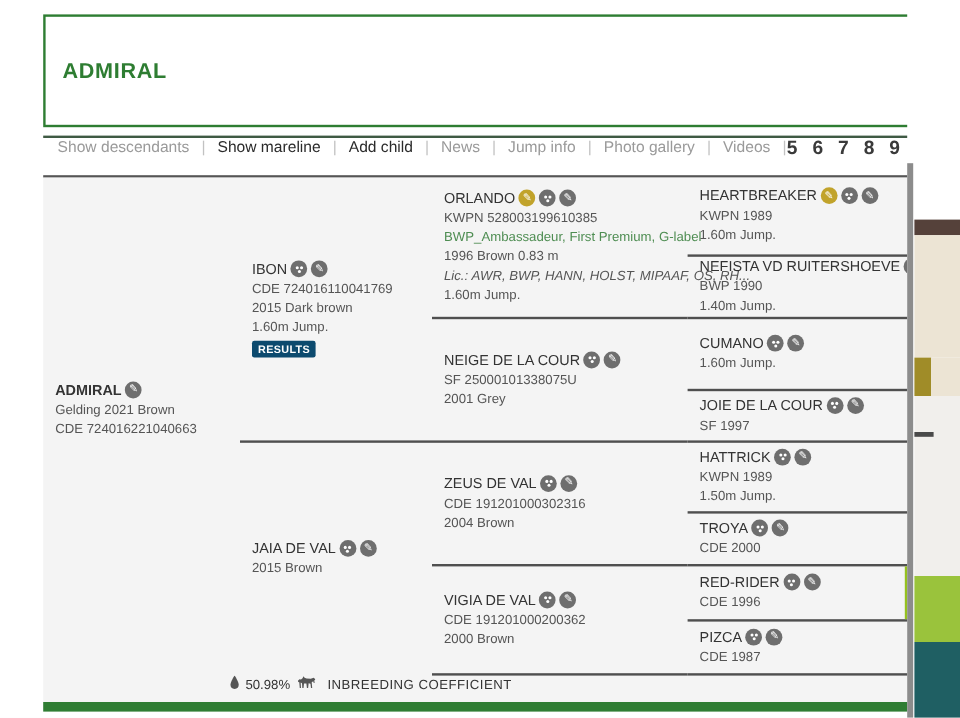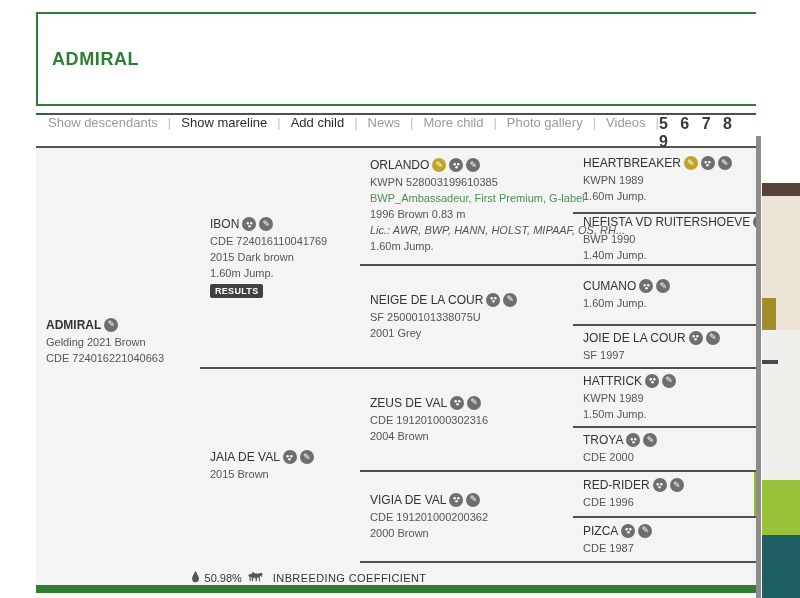--- a/index.html
+++ b/index.html
@@ -28,30 +28,30 @@
             grid-template-columns:164px 160px 213px 191px;
             grid-template-rows:66px 52px 60px 43px 59px 44px 46px 45px 22px;}
   .cell{display:flex;flex-direction:column;justify-content:center;box-sizing:border-box;
         padding-left:10px;position:relative;}
   .bb{border-bottom:2px solid #4f4f4f;}
   .c1{grid-column:1}.c2{grid-column:2}.c3{grid-column:3}.c4{grid-column:4}
   .rs1-8{grid-row:1/9}.rs1-4{grid-row:1/5}.rs5-8{grid-row:5/9}
   .rs1-2{grid-row:1/3}.rs3-4{grid-row:3/5}.rs5-6{grid-row:5/7}.rs7-8{grid-row:7/9}
   .r1{grid-row:1}.r2{grid-row:2}.r3{grid-row:3}.r4{grid-row:4}
   .r5{grid-row:5}.r6{grid-row:6}.r7{grid-row:7}.r8{grid-row:8}
-  .r9{grid-row:9;grid-column:1/4;flex-direction:row;align-items:flex-end;padding-left:8px;}
+  .r9{grid-row:9;grid-column:1/4;flex-direction:row;align-items:flex-start;padding-left:8px;}
 
   .name-row{display:flex;align-items:center;gap:3px;margin-bottom:2px;}
   .hname{font-size:12px;color:#333;cursor:pointer;white-space:nowrap;}
   .hname.b{font-weight:normal;}
   .hname.sb{font-weight:600;}
   .dline{font-size:11px;color:#555;line-height:16px;white-space:nowrap;}
   .dline.green{color:#4e8d52;}
   .dline.italic{font-style:italic;}
-  .badge{display:inline-block;align-self:flex-start;margin-top:3px;background:#404040;color:#fff;
+  .badge{display:inline-block;align-self:flex-start;margin-top:3px;background:#0c4a6e;color:#fff;
          font-size:9px;font-weight:bold;padding:2px 5px;border-radius:2px;letter-spacing:.3px;cursor:pointer;}
 
   .ic{width:14px;height:14px;border-radius:50%;display:inline-flex;align-items:center;justify-content:center;
       flex:0 0 14px;cursor:pointer;}
   .ic.gray{background:#6e6e6e;}
   .ic.gold{background:#c1a32b;}
   .ic .pencil{color:#fff;font-size:9px;line-height:1;transform:translateY(-.5px);}
 
   .lime-bar{position:absolute;right:0;top:0;bottom:0;width:10px;background:#95c11f;}
 
@@ -82,21 +82,21 @@
 
   <div class="menu">
     <span class="item disabled">Show descendants</span>
     <span class="pipe">|</span>
     <span class="item active">Show mareline</span>
     <span class="pipe">|</span>
     <span class="item active">Add child</span>
     <span class="pipe">|</span>
     <span class="item disabled">News</span>
     <span class="pipe">|</span>
-    <span class="item disabled">More child</span>
+    <span class="item disabled">Jump info</span>
     <span class="pipe">|</span>
     <span class="item disabled">Photo gallery</span>
     <span class="pipe">|</span>
     <span class="item disabled">Videos</span>
     <span class="pipe">|</span>
     <span class="gens">5 6 7 8 9</span>
   </div>
 
   <div class="sep-dark"></div>
 

